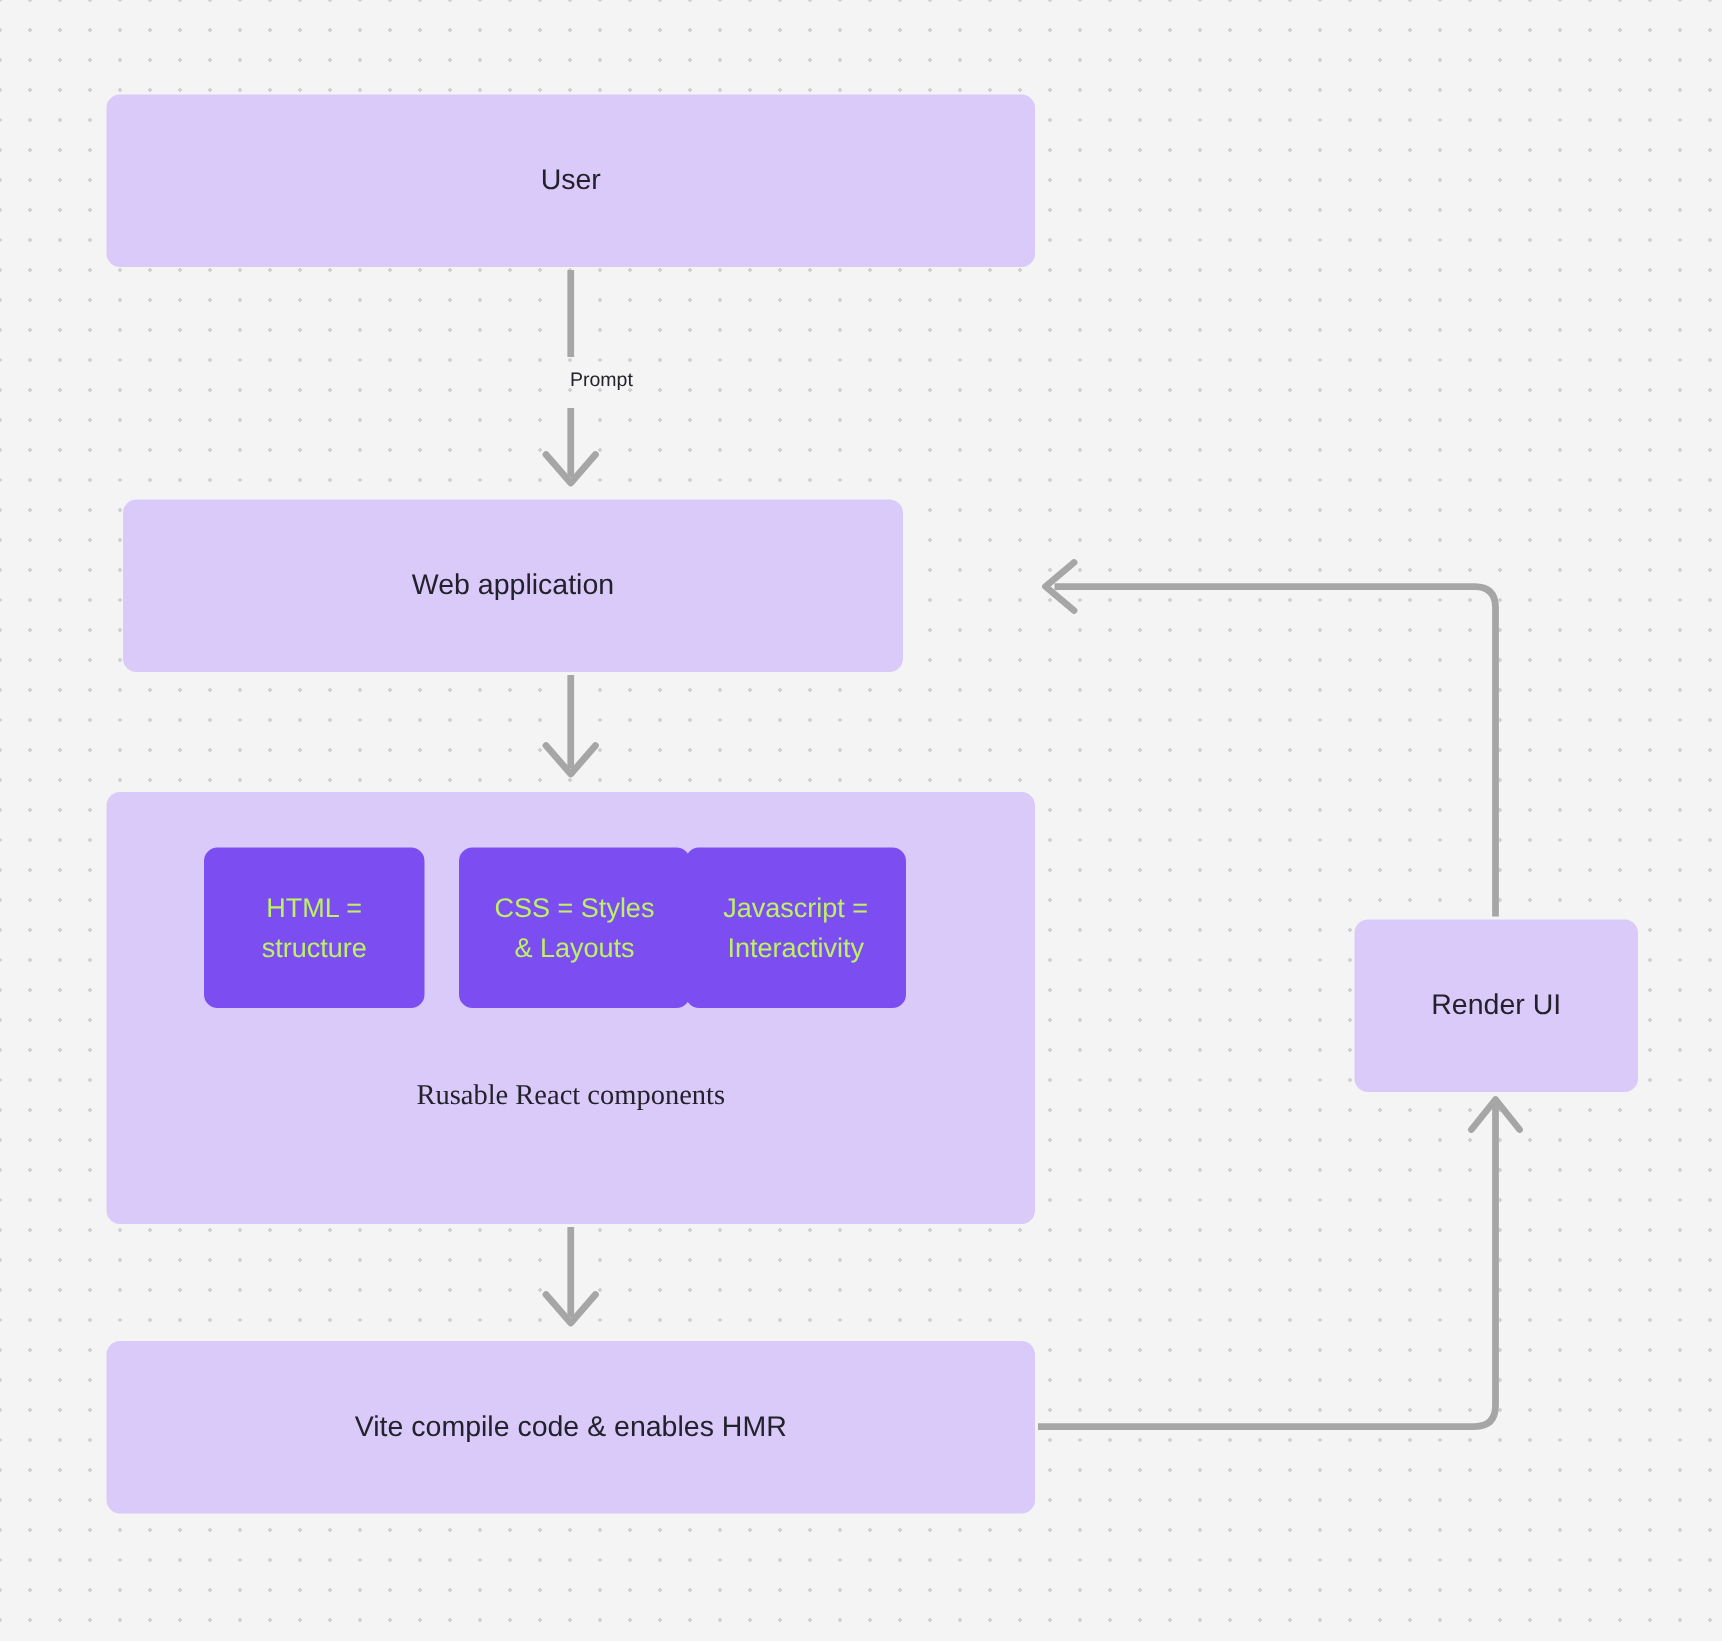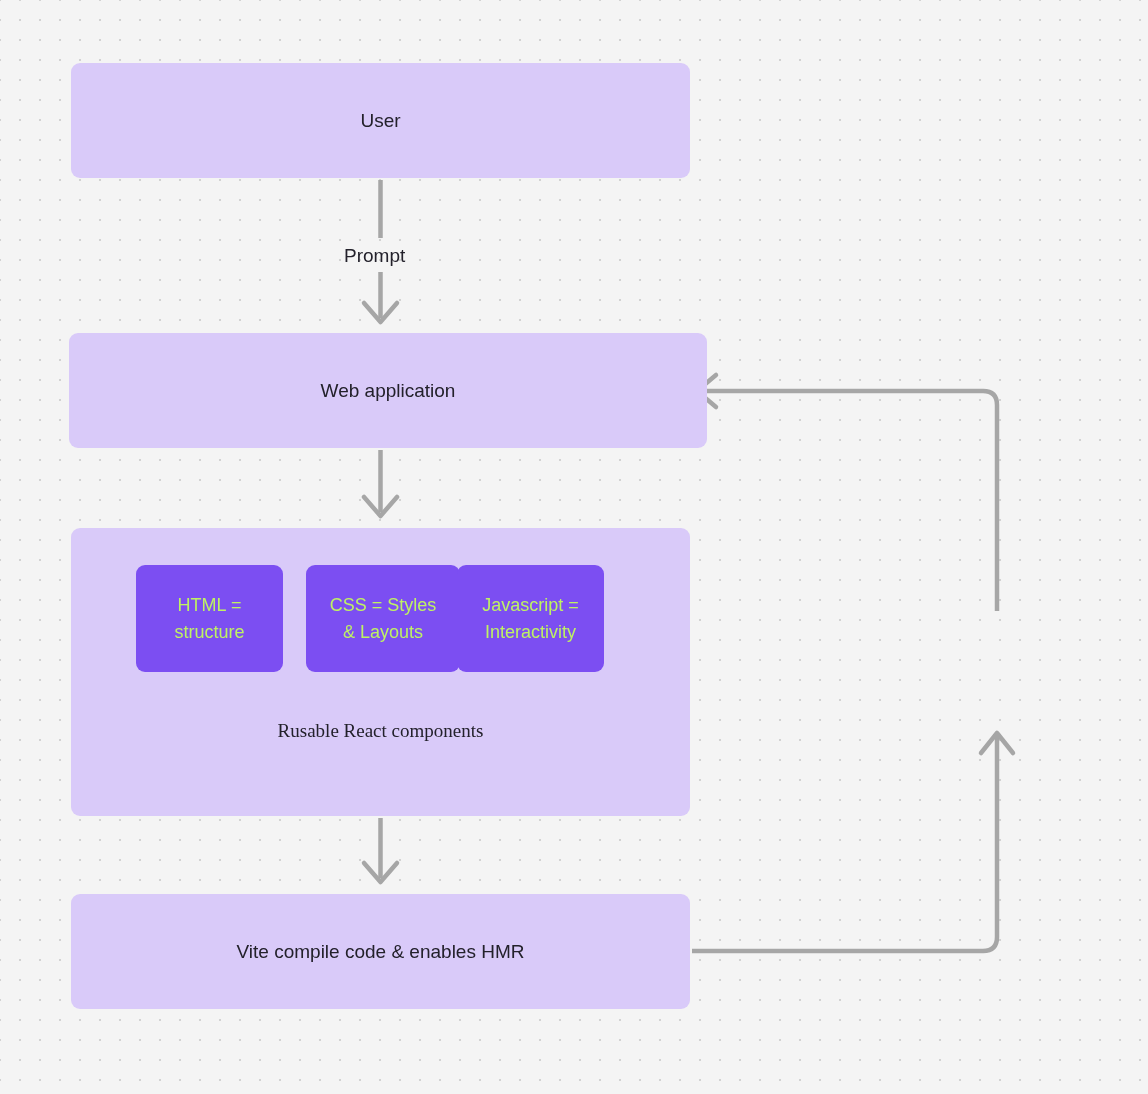--- a/index.html
+++ b/index.html
@@ -51,24 +51,25 @@
     right: 0;
     text-align: center;
     color: #23212b;
     font-size: 19px;
     font-family: Liberation Serif, serif;
   }
 
   .edge-label {
     position: absolute;
     color: #23212b;
-    font-size: 19px;
+    font-size: 13px;
     line-height: 1;
     white-space: nowrap;
     background: transparent;
+    margin-left: 36px;
   }
 
   svg.edges {
     position: absolute;
     left: 0;
     top: 0;
     width: 1148px;
     height: 1094px;
     overflow: visible;
     pointer-events: none;
@@ -83,21 +84,21 @@
   .edge-head {
     fill: none;
     stroke: #a6a6a6;
     stroke-width: 4.5;
     stroke-linecap: round;
     stroke-linejoin: round;
   }
 
   
   #node-user          { left: 71px;  top: 63px;  width: 619px; height: 115px; }
-  #node-webapp        { left: 69px;  top: 333px; width: 638px; height: 115px; }
+  #node-webapp        { left: 82px;  top: 333px; width: 520px; height: 115px; }
   #node-components    { left: 71px;  top: 528px; width: 619px; height: 288px;
                         align-items: flex-start; justify-content: flex-start; }
   #node-vite          { left: 71px;  top: 894px; width: 619px; height: 115px; align-items: center; }
   #node-render        { left: 903px; top: 613px; width: 189px; height: 115px; }
 
   #chip-html          { left: 65px;  top: 37px;  width: 147px; height: 107px; position: absolute; }
   #chip-css           { left: 235px; top: 37px;  width: 154px; height: 107px; position: absolute; }
   #chip-js            { left: 386px; top: 37px;  width: 147px; height: 107px; position: absolute; }
   #components-caption { top: 190px; }
 
@@ -170,14 +171,17 @@
       </span>
     </div>
 
     <div class="node-label-top" id="components-caption">Rusable React components</div>
   </div>
 
   <div class="node node-outer" id="node-vite">
     <span>Vite compile code &amp; enables HMR</span>
   </div>
 
+  <div class="node node-outer" id="node-render">
+    <span>Render UI</span>
+  </div>
 
 </div>
 
 </body></html>

